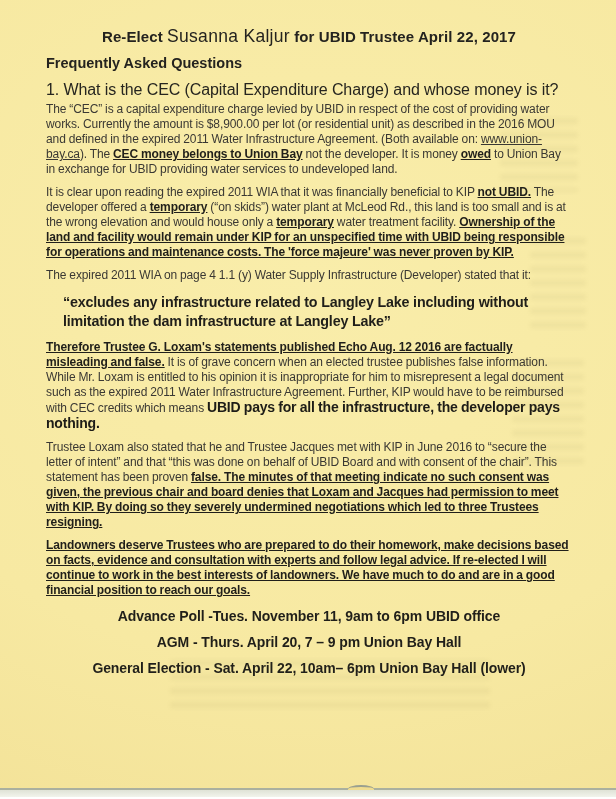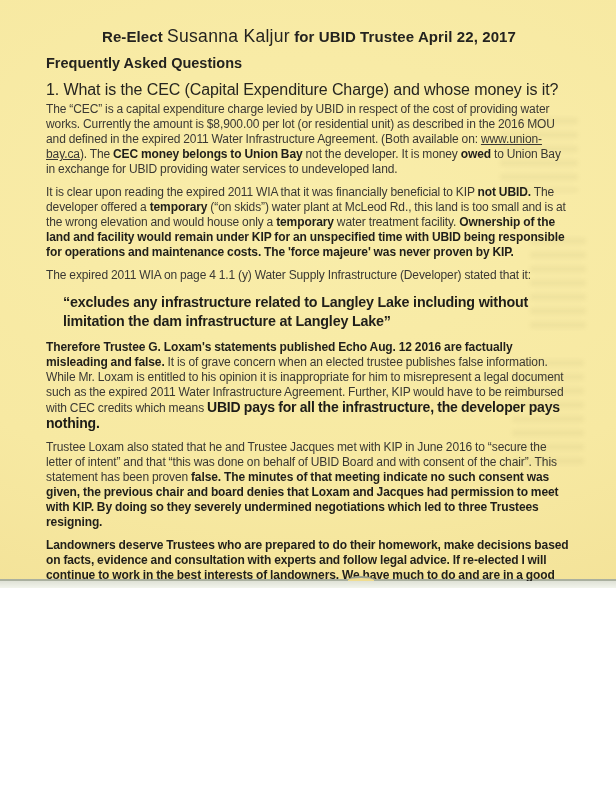--- a/index.html
+++ b/index.html
@@ -1,19 +1,19 @@
 <!DOCTYPE html>
 <html><head>
 <meta charset="utf-8">
 <style>
   html, body { margin: 0; padding: 0; }
   .scan {
     position: relative;
     width: 616px;
-    height: 588px;
+    height: 797px;
     background: #eff1e9;
     overflow: hidden;
     font-family: "Liberation Sans", sans-serif;
   }
   .page {
     position: absolute;
     left: 0; top: 0; right: 0; bottom: 7px;
     background: radial-gradient(ellipse 140% 90% at 50% 35%, #f9edaa 0%, #f7e9a2 55%, #f3e298 85%, #f0dd90 100%);
     border-bottom: 2px solid #aab09f;
     box-sizing: border-box;
@@ -50,21 +50,21 @@
     margin: 4px 0 4px 0;
     letter-spacing: -0.1px;
   }
   .para {
     font-size: 12px;
     line-height: 15px;
     margin: 0 0 8px 0;
     letter-spacing: -0.1px;
     word-spacing: -0.3px;
   }
-  .b { font-weight: bold; color: #201f1a; }
+  .b { font-weight: bold; color: #201f1a; text-decoration: underline; }
   .bl {
     font-weight: bold;
     color: #1d1c17;
     font-size: 14px;
     letter-spacing: -0.2px;
   }
   .u { text-decoration: underline; }
   .quote {
     font-size: 14.3px;
     font-weight: bold;

